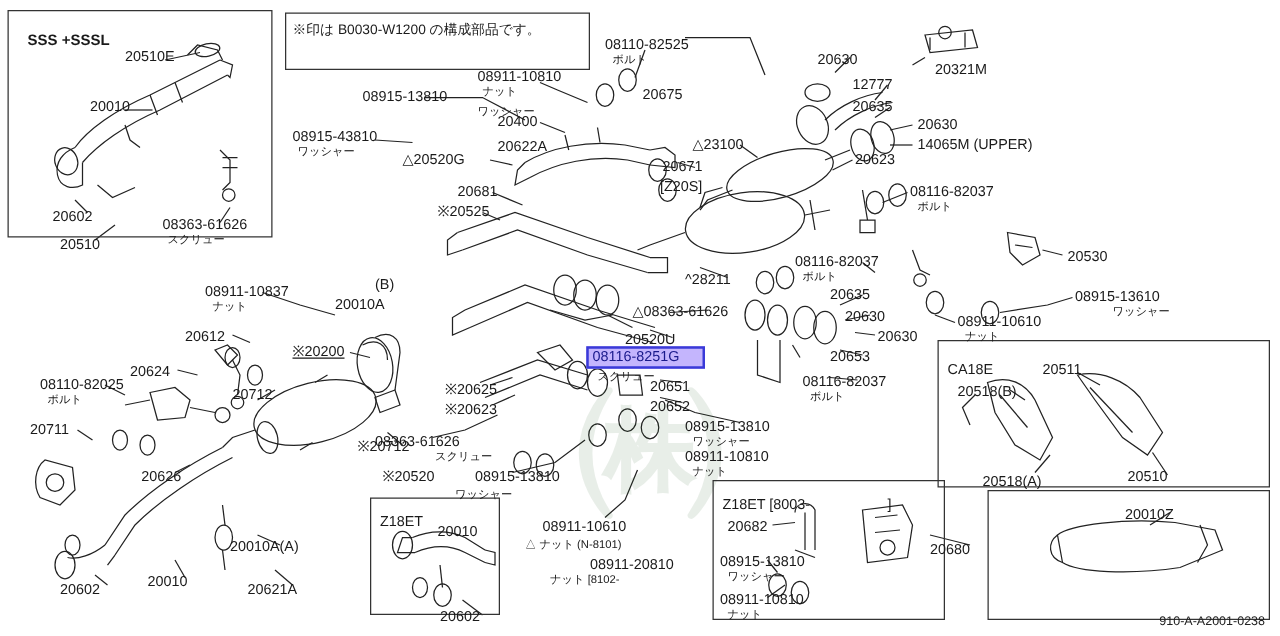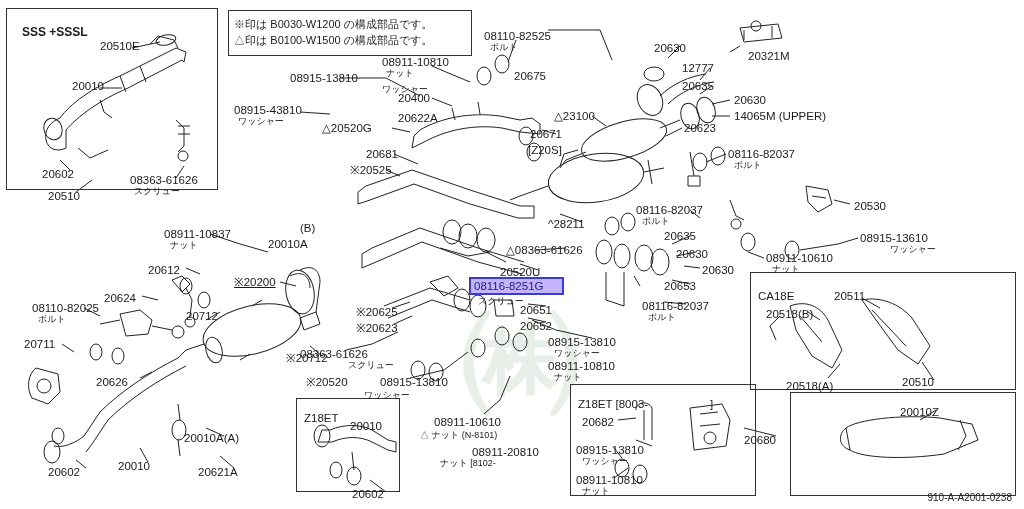--- a/index.html
+++ b/index.html
@@ -313,21 +313,20 @@
   <div class="wm">㈱</div>
 
   <div class="box" style="left:6px;top:8px;width:212px;height:182px;"></div>
   <div class="box" style="left:228px;top:10px;width:244px;height:46px;"></div>
   <div class="box" style="left:750px;top:272px;width:266px;height:118px;"></div>
   <div class="box" style="left:570px;top:384px;width:186px;height:112px;"></div>
   <div class="box" style="left:296px;top:398px;width:104px;height:94px;"></div>
   <div class="box" style="left:790px;top:392px;width:226px;height:104px;"></div>
 
   <div class="lbl" style="left:234px;top:18px;">※印は B0030-W1200 の構成部品です。</div>
-  <div class="lbl" style="left:234px;top:34px;">△印は B0100-W1500 の構成部品です。</div>
 
   <div class="highlight" style="left:469px;top:277px;width:95px;height:18px;">08116-8251G</div>
 
   <div id="labels-layer">
       <div class="lbl bold" style="left: 22px; top: 26px;">SSS +SSSL</div>
       <div class="lbl code" style="left: 100px; top: 40px;">20510E</div>
       <div class="lbl code" style="left: 72px; top: 80px;">20010</div>
       <div class="lbl code" style="left: 42px; top: 168px;">20602</div>
       <div class="lbl code" style="left: 48px; top: 190px;">20510</div>
       <div class="lbl code" style="left: 130px; top: 174px;">08363-61626</div>
@@ -397,21 +396,21 @@
       <div class="lbl code" style="left: 300px; top: 222px;">(B)</div>
       <div class="lbl code" style="left: 268px; top: 238px;">20010A</div>
       <div class="lbl code" style="left: 148px; top: 264px;">20612</div>
       <div class="lbl code" style="left: 234px; top: 276px; text-decoration: underline;">※20200</div>
       <div class="lbl code" style="left: 104px; top: 292px;">20624</div>
       <div class="lbl code" style="left: 32px; top: 302px;">08110-82025</div>
       <div class="lbl sm" style="left: 38px; top: 314px;">ボルト</div>
       <div class="lbl code" style="left: 186px; top: 310px;">20712</div>
       <div class="lbl code" style="left: 24px; top: 338px;">20711</div>
       <div class="lbl code" style="left: 286px; top: 352px;">※20712</div>
-      <div class="lbl code" style="left: 96px; top: 376px;">20626</div>
+      <div class="lbl code" style="left: 113px; top: 376px;">20626</div>
       <div class="lbl code" style="left: 184px; top: 432px;">20010A(A)</div>
       <div class="lbl code" style="left: 48px; top: 466px;">20602</div>
       <div class="lbl code" style="left: 118px; top: 460px;">20010</div>
       <div class="lbl code" style="left: 198px; top: 466px;">20621A</div>
       <div class="lbl code" style="left: 304px; top: 412px;">Z18ET</div>
       <div class="lbl code" style="left: 350px; top: 420px;">20010</div>
       <div class="lbl code" style="left: 352px; top: 488px;">20602</div>
       <div class="lbl code" style="left: 578px; top: 398px;">Z18ET [8003-</div>
       <div class="lbl code" style="left: 710px; top: 398px;">]</div>
       <div class="lbl code" style="left: 582px; top: 416px;">20682</div>

